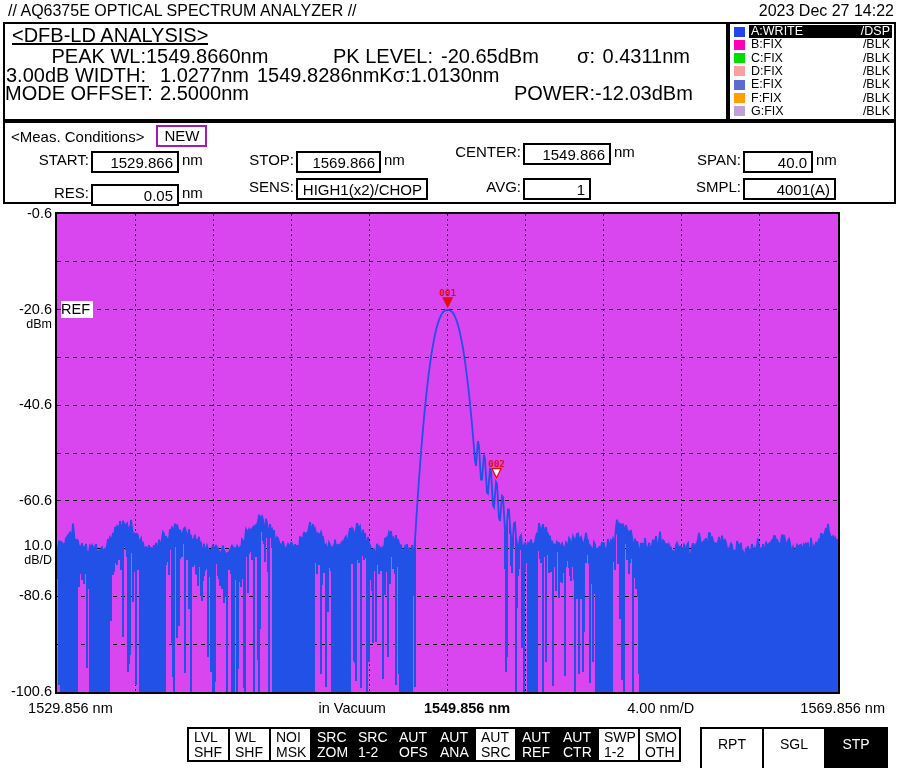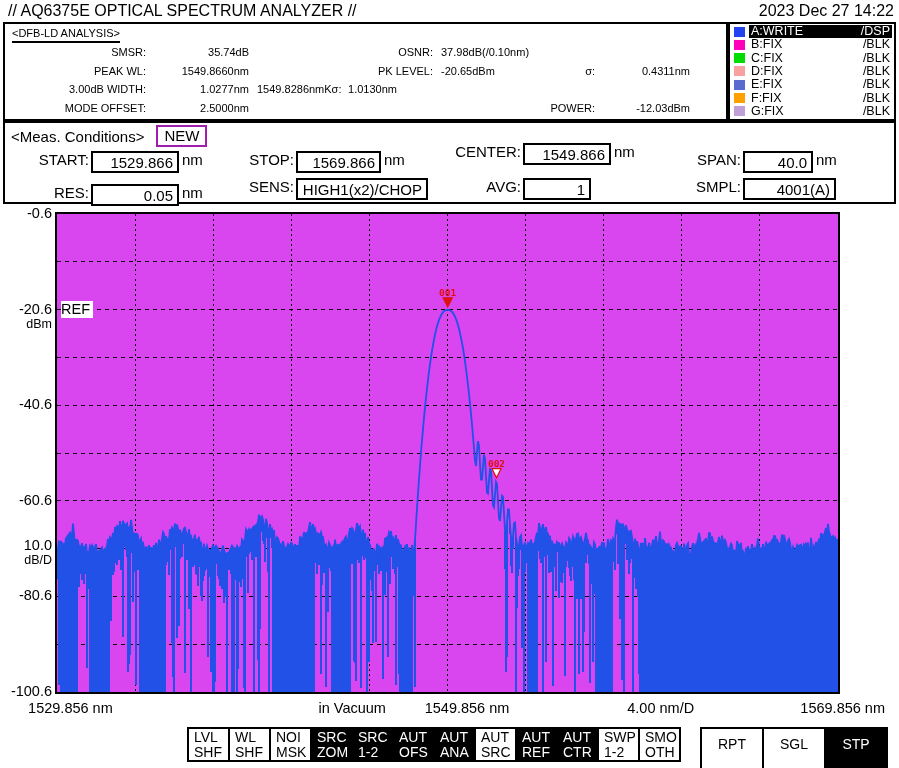--- a/index.html
+++ b/index.html
@@ -6,21 +6,21 @@
   .screen{position:relative;width:899px;height:768px;background:#fff;color:#000;
           font-family:"Liberation Sans","DejaVu Sans",sans-serif;overflow:hidden}
 
   
   .titlebar{position:absolute;top:0;left:0;width:100%;height:22px;font-size:16px}
   .t-title{position:absolute;left:8px;top:2px}
   .t-date{position:absolute;right:5px;top:2px}
 
   
   .analysis-box{position:absolute;left:3px;top:22px;width:725px;height:99px;
-                border:2px solid #000;box-sizing:border-box;font-size:11px}
+                border:2px solid #000;box-sizing:border-box;font-size:20px}
   .an-title{display:inline-block;margin:1px 0 0 7px;border-bottom:2px solid #000;line-height:16px}
   .an-row{display:grid;grid-template-columns:141px 103px 184px 1fr;line-height:18.5px}
   .an-c1,.an-c2,.an-c3{text-align:right;white-space:pre}
   .an-c4{display:flex;padding-left:8px;padding-right:36px;white-space:pre}
   .an-sp{flex:1}
   .an-v3{width:95px;text-align:right}
 
   
   .legend-box{position:absolute;left:728px;top:22px;width:168px;height:99px;border:2px solid #000;
               box-sizing:border-box;padding:1px 2px;display:flex;flex-direction:column;
@@ -79,26 +79,20 @@
 <div class="screen">
 
   <div class="titlebar">
     <span class="t-title">// AQ6375E OPTICAL SPECTRUM ANALYZER //</span>
     <span class="t-date">2023 Dec 27 14:22</span>
   </div>
 
   <div class="analysis-box">
     <div class="an-title">&lt;DFB-LD ANALYSIS&gt;</div>
     <div class="an-row">
-      <span class="an-c1">SMSR:</span>
-      <span class="an-c2">35.74dB</span>
-      <span class="an-c3">OSNR:</span>
-      <span class="an-c4"><span>37.98dB(/0.10nm)</span><span class="an-sp"></span><span></span><span class="an-v3"></span></span>
-    </div>
-    <div class="an-row">
       <span class="an-c1">PEAK WL:</span>
       <span class="an-c2">1549.8660nm</span>
       <span class="an-c3">PK LEVEL:</span>
       <span class="an-c4"><span>-20.65dBm</span><span class="an-sp"></span><span>σ:</span><span class="an-v3">0.4311nm</span></span>
     </div>
     <div class="an-row">
       <span class="an-c1">3.00dB WIDTH:</span>
       <span class="an-c2">1.0277nm</span>
       <span class="an-c4"><span>1549.8286nm</span><span class="an-sp"></span><span>Kσ:</span><span class="an-v3">1.0130nm</span></span>
     </div>
@@ -230,21 +224,21 @@
           <polygon points="386.2,83.8 395.2,83.8 390.7,92.8" fill="#e01010" stroke="#e01010" stroke-width="1.3"></polygon>
           <text x="390.7" y="81.8" text-anchor="middle" fill="#e01010" font-size="9.5" font-weight="bold" font-family="&quot;DejaVu Sans Mono&quot;,monospace">001</text>
           <polygon points="435.0,254.7 444.0,254.7 439.5,263.7" fill="#fff" stroke="#e01010" stroke-width="1.3"></polygon>
           <text x="439.5" y="252.7" text-anchor="middle" fill="#e01010" font-size="9.5" font-weight="bold" font-family="&quot;DejaVu Sans Mono&quot;,monospace">002</text>
         </svg>
       <div class="ref-label" style="top: 86.6px;">REF</div>
     </div>
     <div class="xlabels">
         <div class="xlab" style="left: 28.103px;">1529.856 nm</div>
         <div class="xlab" style="left: 352.218px; transform: translateX(-50%);">in Vacuum</div>
-        <div class="xlab" style="left: 467.025px; transform: translateX(-50%);">1549.856 nm</div>
+        <div class="xlab" style="left: 467.025px; transform: translateX(-50%); font-weight: bold;">1549.856 nm</div>
         <div class="xlab" style="left: 660.713px; transform: translateX(-50%);">4.00 nm/D</div>
         <div class="xlab" style="left: 842.686px; transform: translateX(-50%);">1569.856 nm</div>
       </div>
   </div>
 
   <div class="tg1">
     <div class="key">
         <span>LVL</span>
         <span>SHF</span>
       </div>

